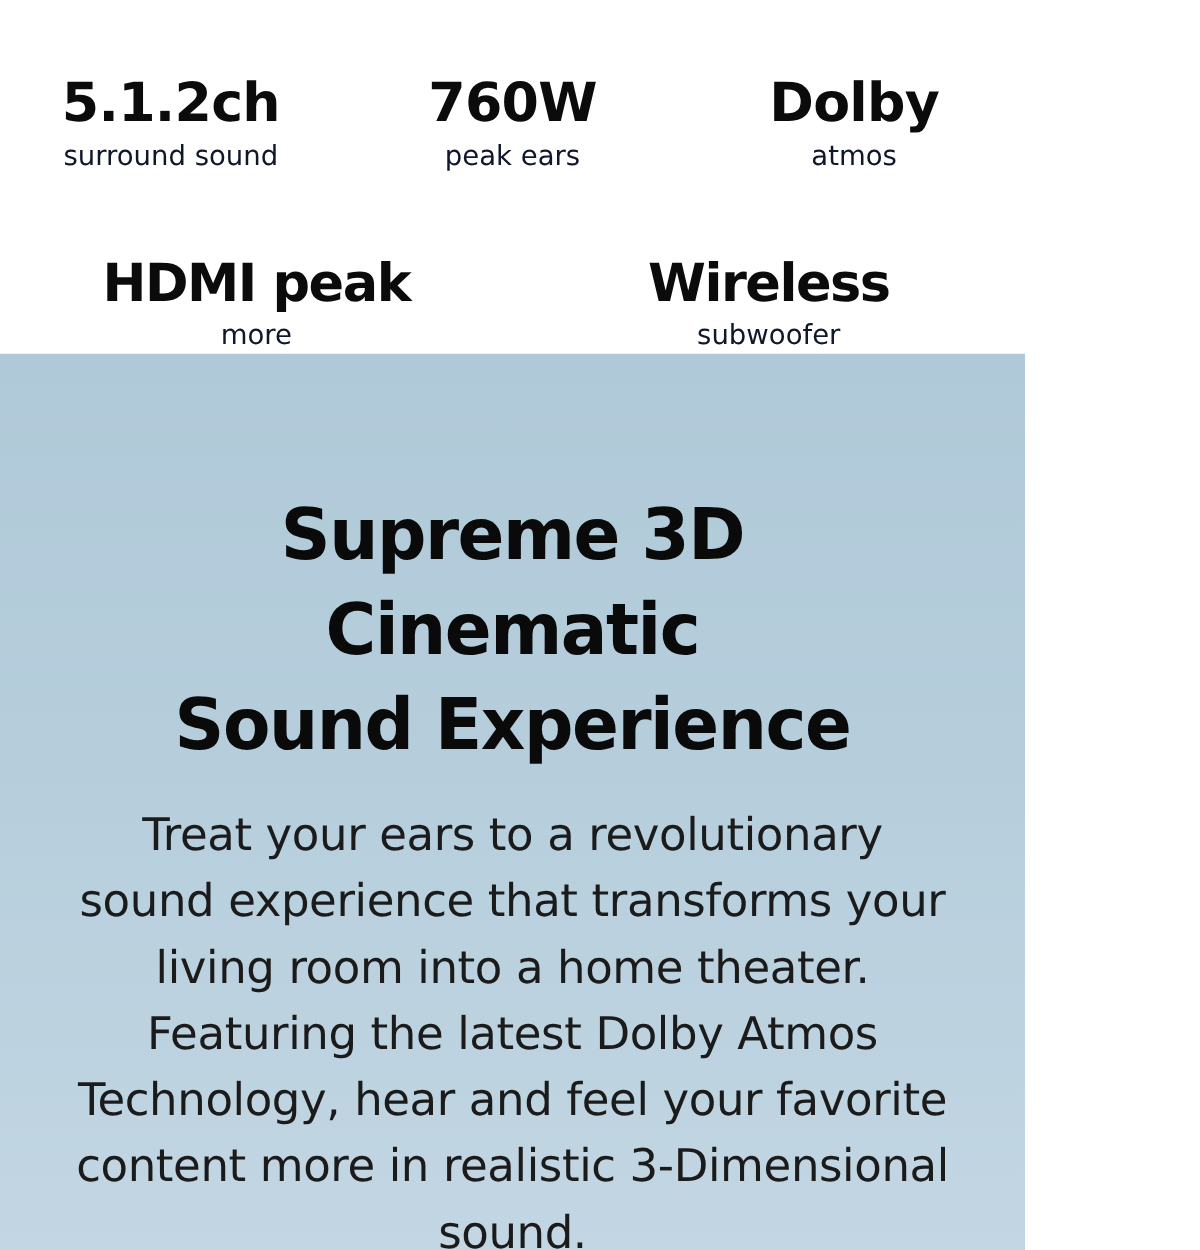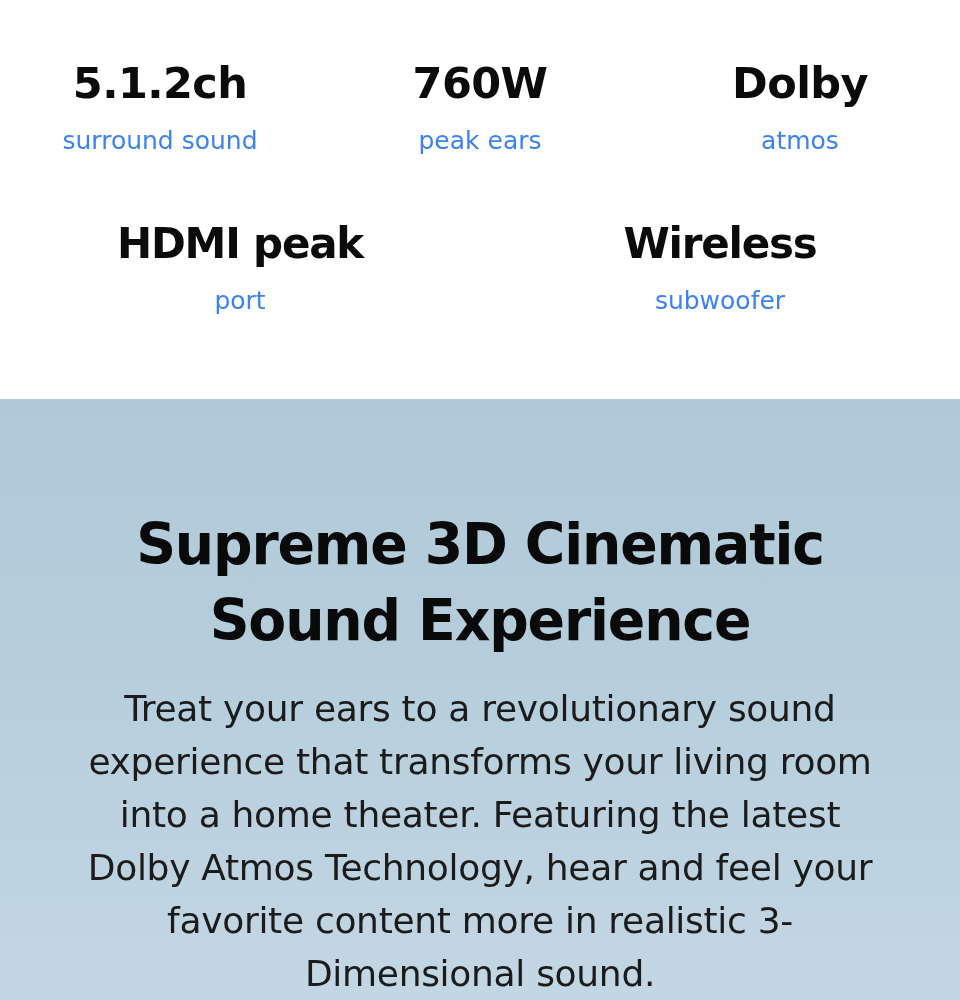--- a/index.html
+++ b/index.html
@@ -10,21 +10,21 @@
     width: 960px;
     height: 1000px;
     overflow: hidden;
     background: #ffffff;
     font-family: "DejaVu Sans", sans-serif;
     -webkit-font-smoothing: antialiased;
   }
 
   .page {
     position: relative;
-    width: 960px;
+    width: 820px;
     height: 1000px;
     display: flex;
     flex-direction: column;
   }
 
   
   .specs-band {
     background: #ffffff;
     height: 431px;
     box-sizing: border-box;
@@ -51,24 +51,24 @@
     font-weight: bold;
     font-size: 43px;
     line-height: 1.08;
     color: #0b0b0b;
     letter-spacing: -0.6px;
     white-space: nowrap;
   }
   .spec-label {
     font-family: "DejaVu Sans", sans-serif;
     font-weight: normal;
-    font-size: 25px;
+    font-size: 22px;
     line-height: 1.25;
-    color: #3b82f6;
-    margin-top: 19px;
+    color: #0f172a;
+    margin-top: 6px;
     white-space: nowrap;
   }
 
   
   .spec-row-2 .spec-value { font-size: 42px; letter-spacing: -1.2px; }
 
   
   .hero-band {
     flex: 1 1 auto;
     background: linear-gradient(180deg, #b0c9d8 0%, #b6cedc 45%, #c3d6e3 100%);
@@ -118,21 +118,21 @@
       </div>
       <div class="spec-cell">
         <div class="spec-value">Dolby</div>
         <div class="spec-label">atmos</div>
       </div>
     </div>
 
     <div class="spec-row spec-row-2">
       <div class="spec-cell">
         <div class="spec-value">HDMI peak</div>
-        <div class="spec-label">port</div>
+        <div class="spec-label">more</div>
       </div>
       <div class="spec-cell">
         <div class="spec-value">Wireless</div>
         <div class="spec-label">subwoofer</div>
       </div>
     </div>
 
   </section>
 
   <section class="hero-band">

